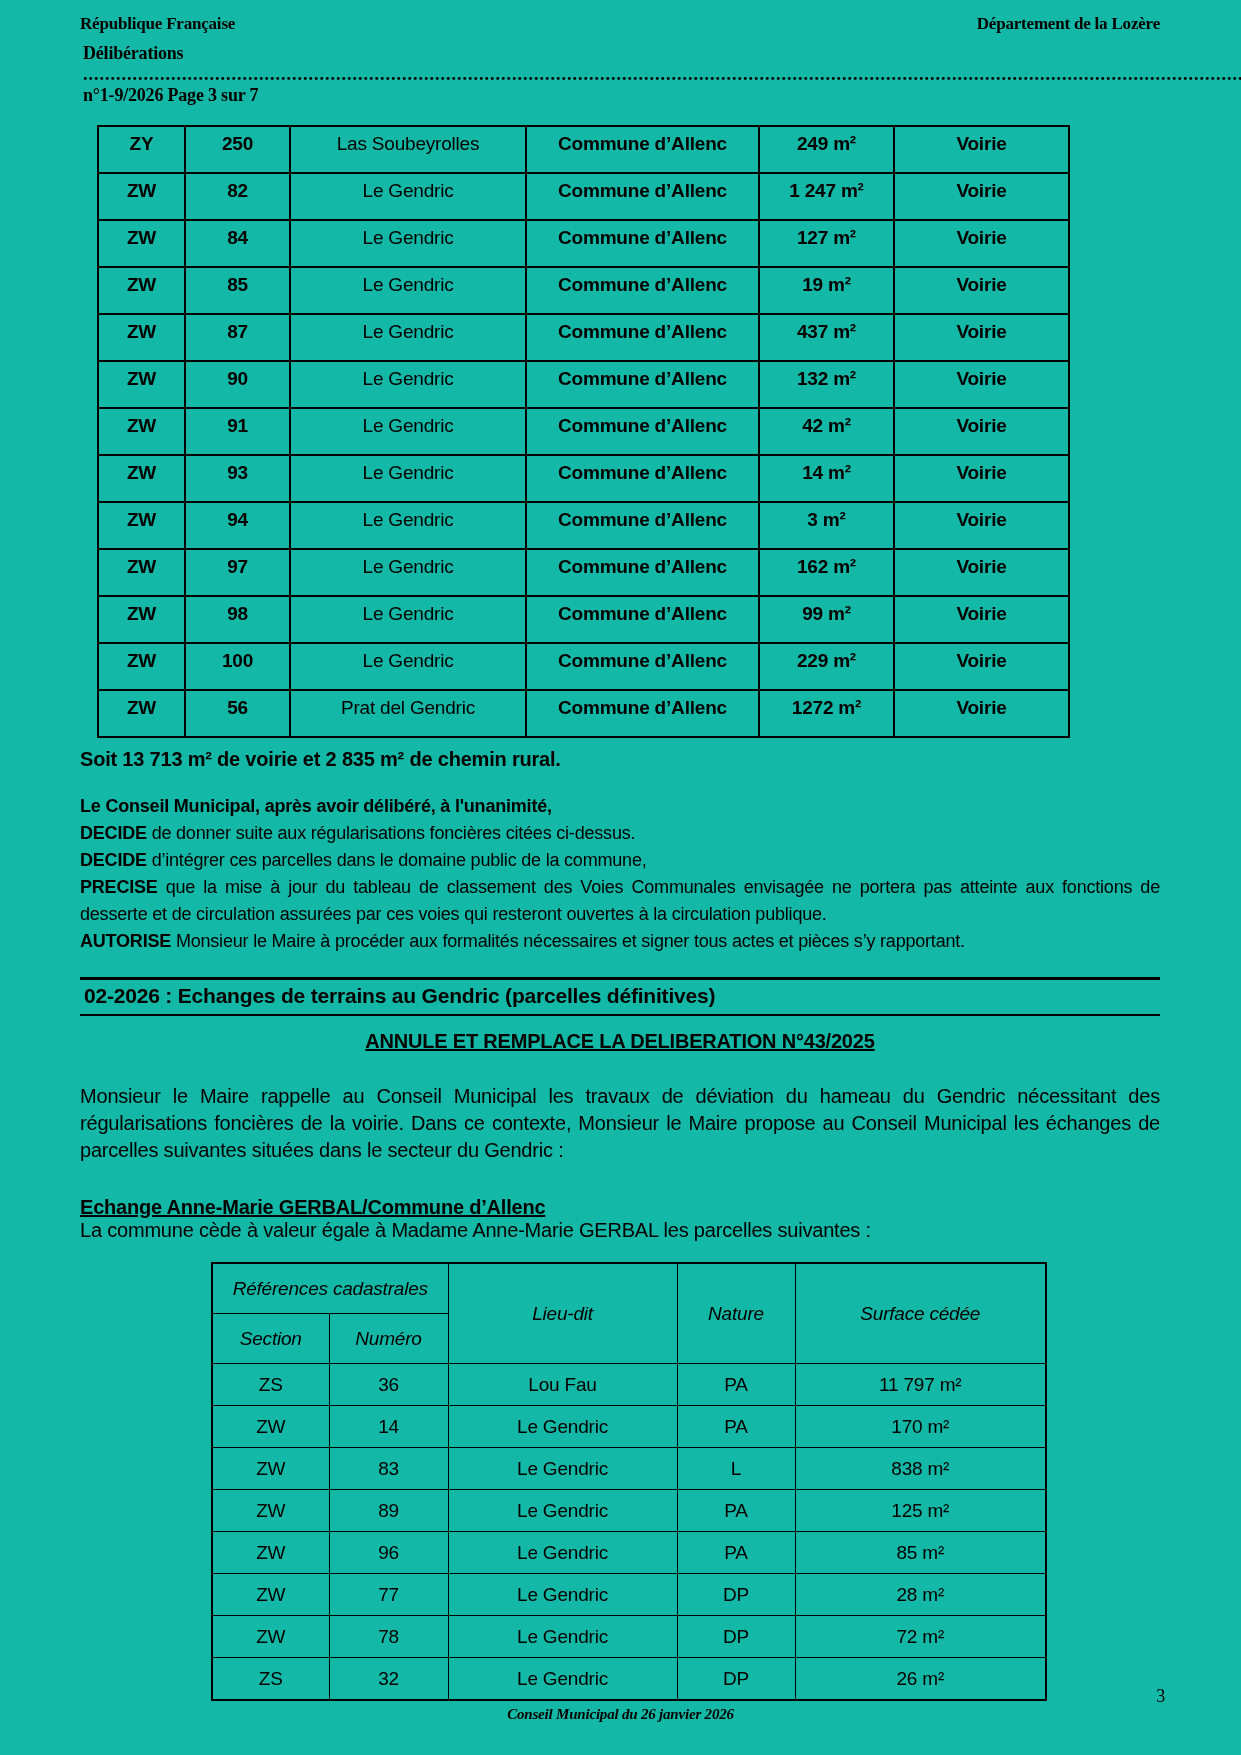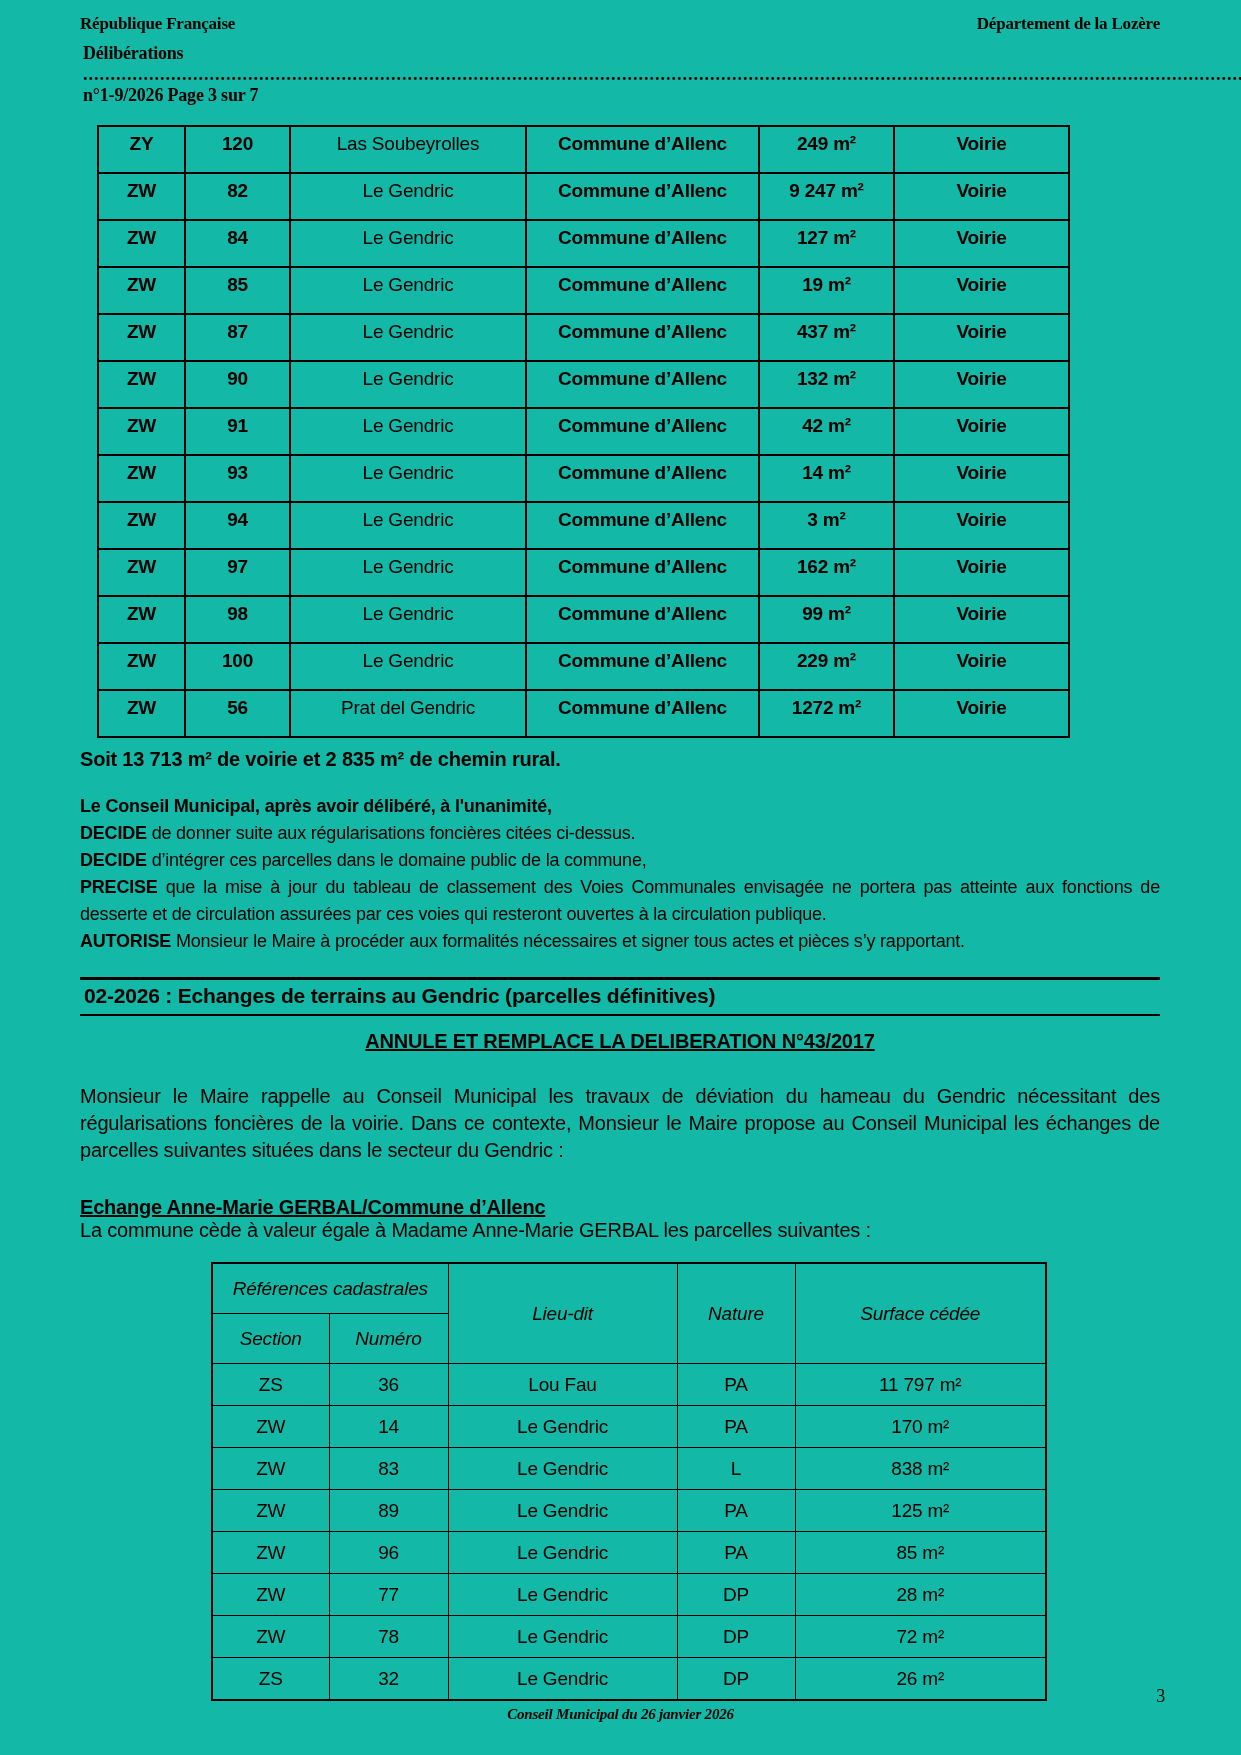--- a/index.html
+++ b/index.html
@@ -95,32 +95,32 @@
       <col style="width:87px">
         <col style="width:105px">
         <col style="width:236px">
       <col style="width:233px">
         <col style="width:135px">
         <col style="width:175px">
     </colgroup>
     <tbody id="t1-body">
         <tr>
           <td>ZY</td>
-          <td>120</td>
+          <td>250</td>
           <td class="normal">Las Soubeyrolles</td>
           <td>Commune d’Allenc</td>
           <td>249 m²</td>
           <td>Voirie</td>
         </tr>
         <tr>
           <td>ZW</td>
           <td>82</td>
           <td class="normal">Le Gendric</td>
           <td>Commune d’Allenc</td>
-          <td>9 247 m²</td>
+          <td>1 247 m²</td>
           <td>Voirie</td>
         </tr>
         <tr>
           <td>ZW</td>
           <td>84</td>
           <td class="normal">Le Gendric</td>
           <td>Commune d’Allenc</td>
           <td>127 m²</td>
           <td>Voirie</td>
         </tr>
@@ -213,21 +213,21 @@
     <p class="intro">Le Conseil Municipal, après avoir délibéré, à l'unanimité,</p>
     <p><span class="lead">DECIDE</span> <span>de donner suite aux régularisations foncières citées ci-dessus.</span></p>
     <p><span class="lead">DECIDE</span> <span>d’intégrer ces parcelles dans le domaine public de la commune,</span></p>
     <p><span class="lead">PRECISE</span> <span>que la mise à jour du tableau de classement des Voies Communales envisagée ne portera pas atteinte aux fonctions de desserte et de circulation assurées par ces voies qui resteront ouvertes à la circulation publique.</span></p>
     <p><span class="lead">AUTORISE</span> <span>Monsieur le Maire à procéder aux formalités nécessaires et signer tous actes et pièces s’y rapportant.</span></p>
   </div>
 
   <div class="section-bar">02-2026 : Echanges de terrains au Gendric (parcelles définitives)</div>
 
 
-  <p class="annule"><span>ANNULE ET REMPLACE LA DELIBERATION N°43/2017</span></p>
+  <p class="annule"><span>ANNULE ET REMPLACE LA DELIBERATION N°43/2025</span></p>
 
   <p class="para">Monsieur le Maire rappelle au Conseil Municipal les travaux de déviation du hameau du Gendric nécessitant des régularisations foncières de la voirie. Dans ce contexte, Monsieur le Maire propose au Conseil Municipal les échanges de parcelles suivantes situées dans le secteur du Gendric :</p>
 
   <p class="exch-head">Echange Anne-Marie GERBAL/Commune d’Allenc</p>
   <p class="exch-intro">La commune cède à valeur égale à Madame Anne-Marie GERBAL les parcelles suivantes :</p>
 
   <table class="t2">
     <colgroup>
       <col style="width:117px">
         <col style="width:119px">

